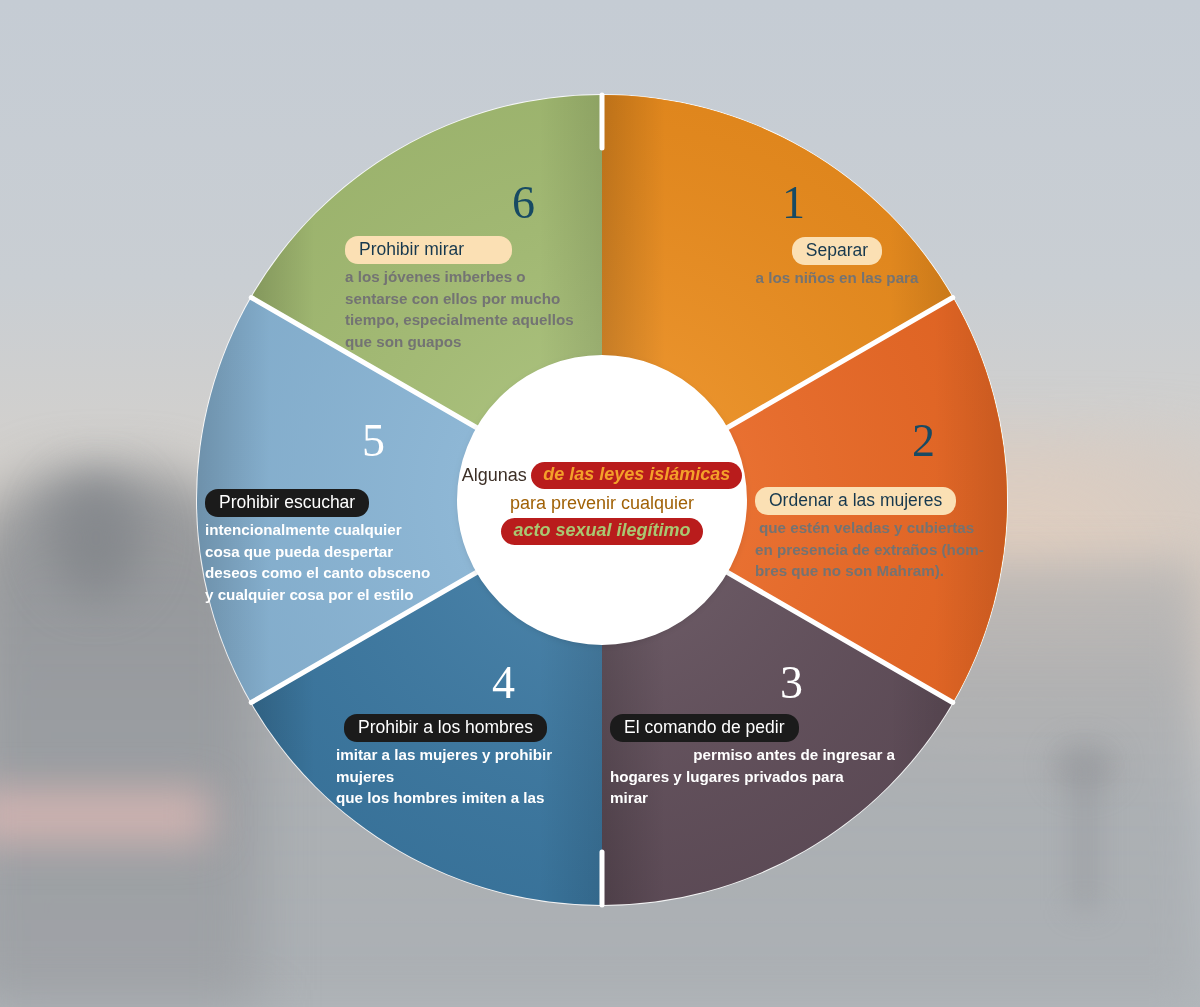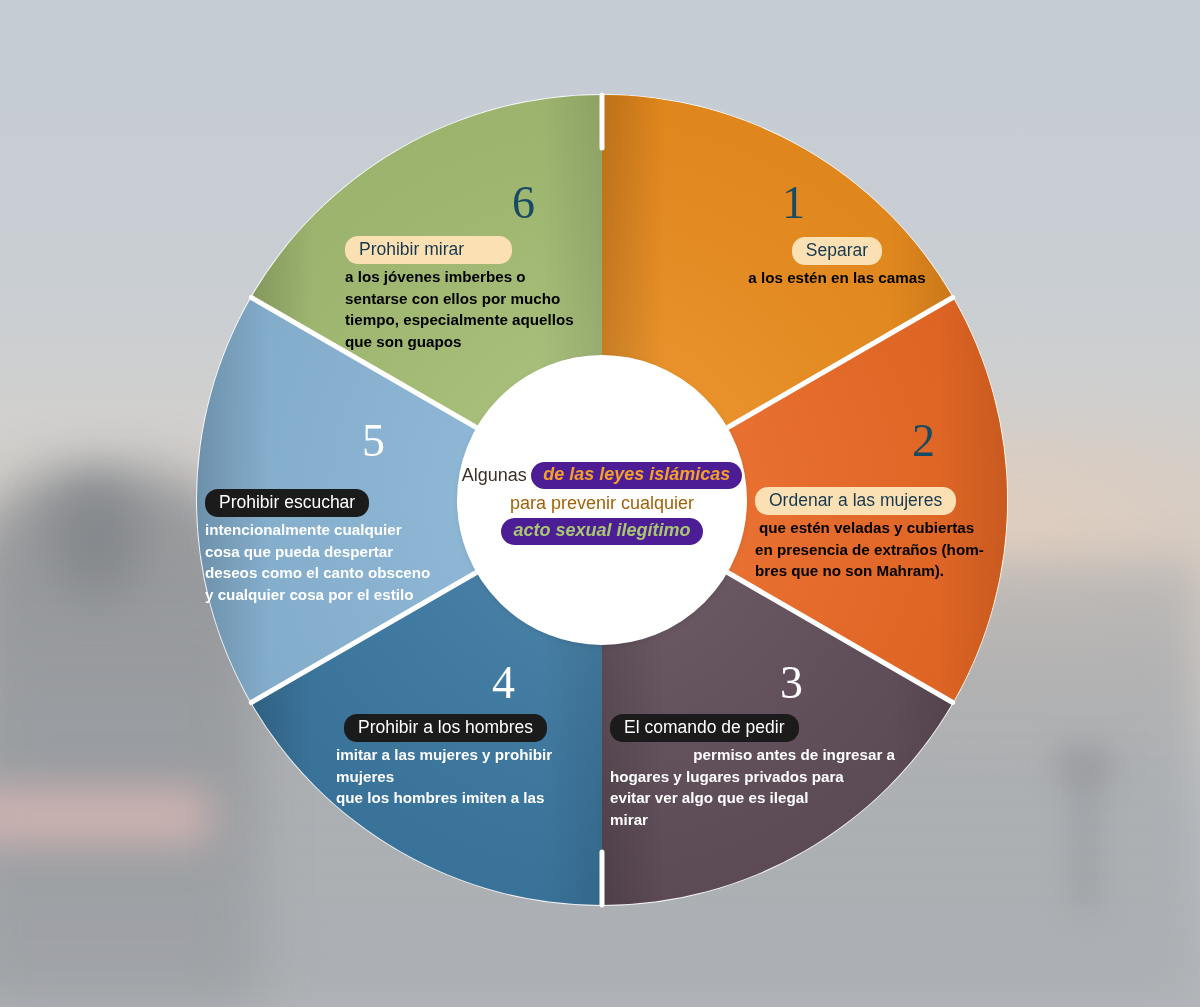--- a/index.html
+++ b/index.html
@@ -75,36 +75,36 @@
     white-space:nowrap;
   }
   .pill.cream{background:#fbe0b4;color:#16384e;}
   .pill.dark{background:#1b1b1b;color:#ffffff;}
   .body-txt{
     font-size:15.2px;
     font-weight:bold;
     line-height:1.42;
     margin-top:2px;
   }
-  .body-txt.navy{color:#000000;}
+  .body-txt.navy{color:#737373;}
   .body-txt.white{color:#ffffff;}
 
   
   #hub{
     position:absolute;left:452px;top:462px;width:300px;
     text-align:center;
   }
   #hub .line{margin:0 0 4px 0;white-space:nowrap;}
   #hub .plain{
     font-size:18px;color:#3c2f26;font-weight:normal;
     vertical-align:middle;
   }
   #hub .hl{
     display:inline-block;
-    background:#4c1d95;
+    background:#b91c1c;
     border-radius:14px;
     padding:2px 12px 4px 12px;
     font-size:18px;
     font-style:italic;
     font-weight:bold;
     vertical-align:middle;
   }
   #hub .hl.orange{color:#f4a02a;}
   #hub .hl.green{color:#a9c772;}
   #hub .mid{font-size:18px;color:#a16207;}
@@ -198,39 +198,38 @@
 <div class="num dark" style="left:782px;top:180px;">1</div>
 <div class="num dark" style="left:912px;top:418px;">2</div>
 <div class="num light" style="left:780px;top:660px;">3</div>
 <div class="num light" style="left:492px;top:660px;">4</div>
 <div class="num light" style="left:362px;top:418px;">5</div>
 <div class="num dark" style="left:512px;top:180px;">6</div>
 
 <div class="seg-block" style="left:712px;top:237px;width:250px;text-align:center;">
   <span class="pill cream">Separar</span>
   <div class="body-txt navy">
-    <div>a los estén en las camas</div>
+    <div>a los niños en las para</div>
   </div>
 </div>
 
 <div class="seg-block" style="left:755px;top:487px;width:255px;">
   <span class="pill cream">Ordenar a las mujeres</span>
   <div class="body-txt navy">
     <div style="padding-left:4px;">que estén veladas y cubiertas</div>
     <div>en presencia de extraños (hom-</div>
     <div>bres que no son Mahram).</div>
   </div>
 </div>
 
 <div class="seg-block" style="left:610px;top:714px;width:285px;">
   <span class="pill dark">El comando de pedir</span>
   <div class="body-txt white">
     <div style="padding-left:5px;text-align:right;">permiso antes de ingresar a</div>
     <div>hogares y lugares privados para</div>
-    <div>evitar ver algo que es ilegal</div>
     <div>mirar</div>
   </div>
 </div>
 
 <div class="seg-block" style="left:336px;top:714px;width:245px;">
   <span class="pill dark" style="margin-left:8px;text-align:right;">Prohibir a los hombres</span>
   <div class="body-txt white">
     <div>imitar a las mujeres y prohibir</div>
     <div>mujeres</div>
     <div>que los hombres imiten a las</div>

